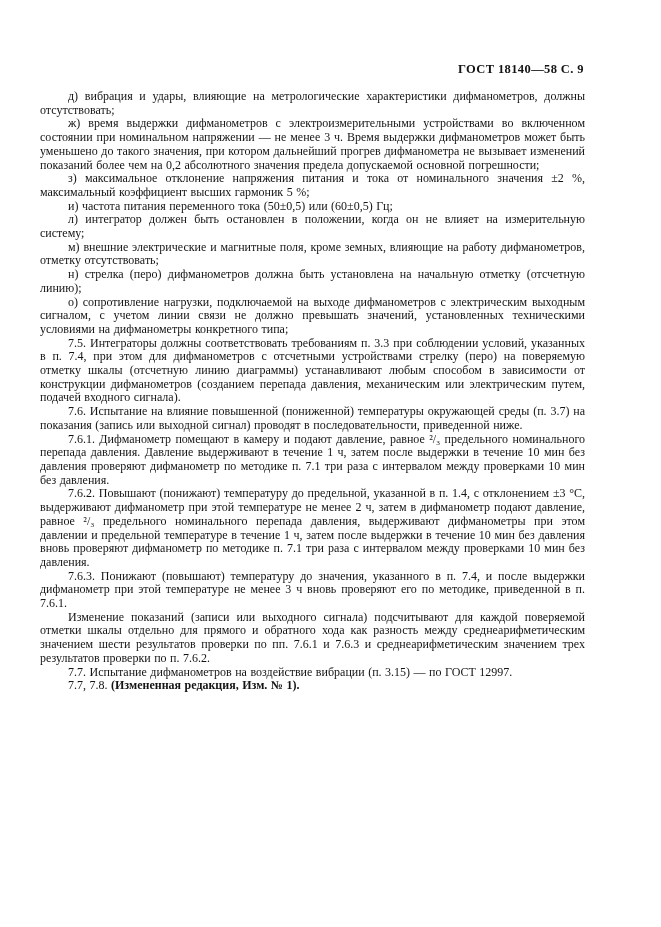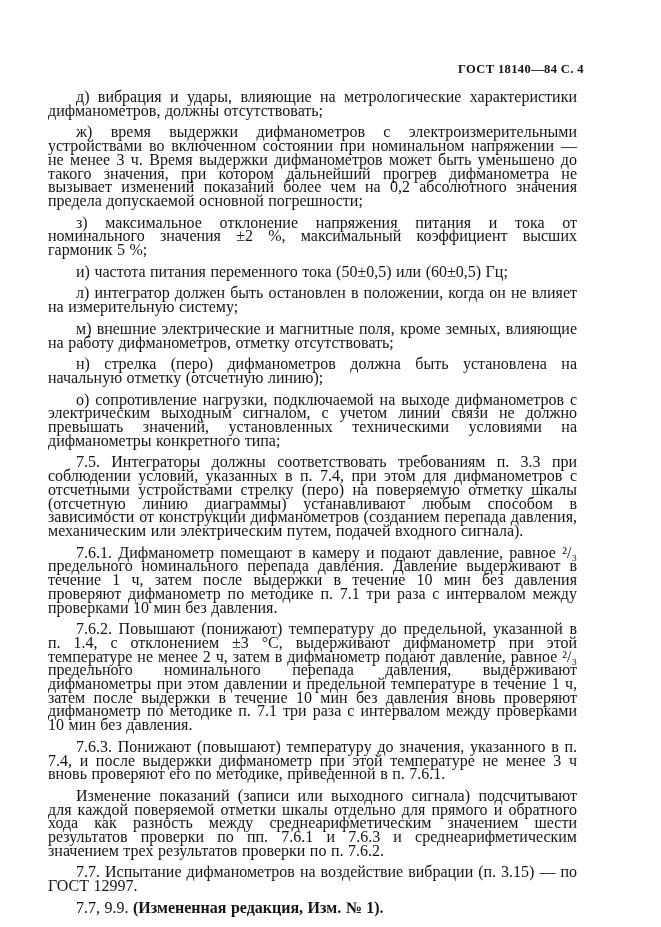--- a/index.html
+++ b/index.html
@@ -24,48 +24,49 @@
   }
   .std-header {
     text-align: right;
     font-weight: bold;
     font-size: 12.5px;
     letter-spacing: 0.4px;
     padding-right: 1px;
     margin: 0 0 13px 0;
   }
   .body-text p {
-    margin: 8px;
-    font-size: 16px;
+    margin: 0;
+    font-size: 12px;
     line-height: 13.7px;
     text-align: justify;
     text-indent: 28px;
     word-spacing: 0.5px;
   }
   .bold {
     font-weight: bold;
   }
 </style>
 </head>
 <body>
 
 <div class="page">
   <div class="content">
-    <div class="std-header">ГОСТ 18140—84 С. 4</div>
+    <div class="std-header">ГОСТ 18140—58 С. 9</div>
     <div class="body-text">
       <p>д) вибрация и удары, влияющие на метрологические характеристики дифманометров, должны отсутствовать;</p>
       <p>ж) время выдержки дифманометров с электроизмерительными устройствами во включенном состоянии при номинальном напряжении — не менее 3 ч. Время выдержки дифманометров может быть уменьшено до такого значения, при котором дальнейший прогрев дифманометра не вызывает изменений показаний более чем на 0,2 абсолютного значения предела допускаемой основной погрешности;</p>
       <p>з) максимальное отклонение напряжения питания и тока от номинального значения ±2 %, максимальный коэффициент высших гармоник 5 %;</p>
       <p>и) частота питания переменного тока (50±0,5) или (60±0,5) Гц;</p>
       <p>л) интегратор должен быть остановлен в положении, когда он не влияет на измерительную систему;</p>
       <p>м) внешние электрические и магнитные поля, кроме земных, влияющие на работу дифманометров, отметку отсутствовать;</p>
       <p>н) стрелка (перо) дифманометров должна быть установлена на начальную отметку (отсчетную линию);</p>
       <p>о) сопротивление нагрузки, подключаемой на выходе дифманометров с электрическим выходным сигналом, с учетом линии связи не должно превышать значений, установленных техническими условиями на дифманометры конкретного типа;</p>
       <p>7.5. Интеграторы должны соответствовать требованиям п. 3.3 при соблюдении условий, указанных в п. 7.4, при этом для дифманометров с отсчетными устройствами стрелку (перо) на поверяемую отметку шкалы (отсчетную линию диаграммы) устанавливают любым способом в зависимости от конструкции дифманометров (созданием перепада давления, механическим или электрическим путем, подачей входного сигнала).</p>
+      <p>7.6. Испытание на влияние повышенной (пониженной) температуры окружающей среды (п. 3.7) на показания (запись или выходной сигнал) проводят в последовательности, приведенной ниже.</p>
       <p>7.6.1. Дифманометр помещают в камеру и подают давление, равное ²/₃ предельного номинального перепада давления. Давление выдерживают в течение 1 ч, затем после выдержки в течение 10 мин без давления проверяют дифманометр по методике п. 7.1 три раза с интервалом между проверками 10 мин без давления.</p>
       <p>7.6.2. Повышают (понижают) температуру до предельной, указанной в п. 1.4, с отклонением ±3 °С, выдерживают дифманометр при этой температуре не менее 2 ч, затем в дифманометр подают давление, равное ²/₃ предельного номинального перепада давления, выдерживают дифманометры при этом давлении и предельной температуре в течение 1 ч, затем после выдержки в течение 10 мин без давления вновь проверяют дифманометр по методике п. 7.1 три раза с интервалом между проверками 10 мин без давления.</p>
       <p>7.6.3. Понижают (повышают) температуру до значения, указанного в п. 7.4, и после выдержки дифманометр при этой температуре не менее 3 ч вновь проверяют его по методике, приведенной в п. 7.6.1.</p>
       <p>Изменение показаний (записи или выходного сигнала) подсчитывают для каждой поверяемой отметки шкалы отдельно для прямого и обратного хода как разность между среднеарифметическим значением шести результатов проверки по пп. 7.6.1 и 7.6.3 и среднеарифметическим значением трех результатов проверки по п. 7.6.2.</p>
       <p>7.7. Испытание дифманометров на воздействие вибрации (п. 3.15) — по ГОСТ 12997.</p>
-      <p><span>7.7, 9.9. </span><span class="bold">(Измененная редакция, Изм. № 1).</span></p>
+      <p><span>7.7, 7.8. </span><span class="bold">(Измененная редакция, Изм. № 1).</span></p>
     </div>
   </div>
 </div>
 
 </body></html>

